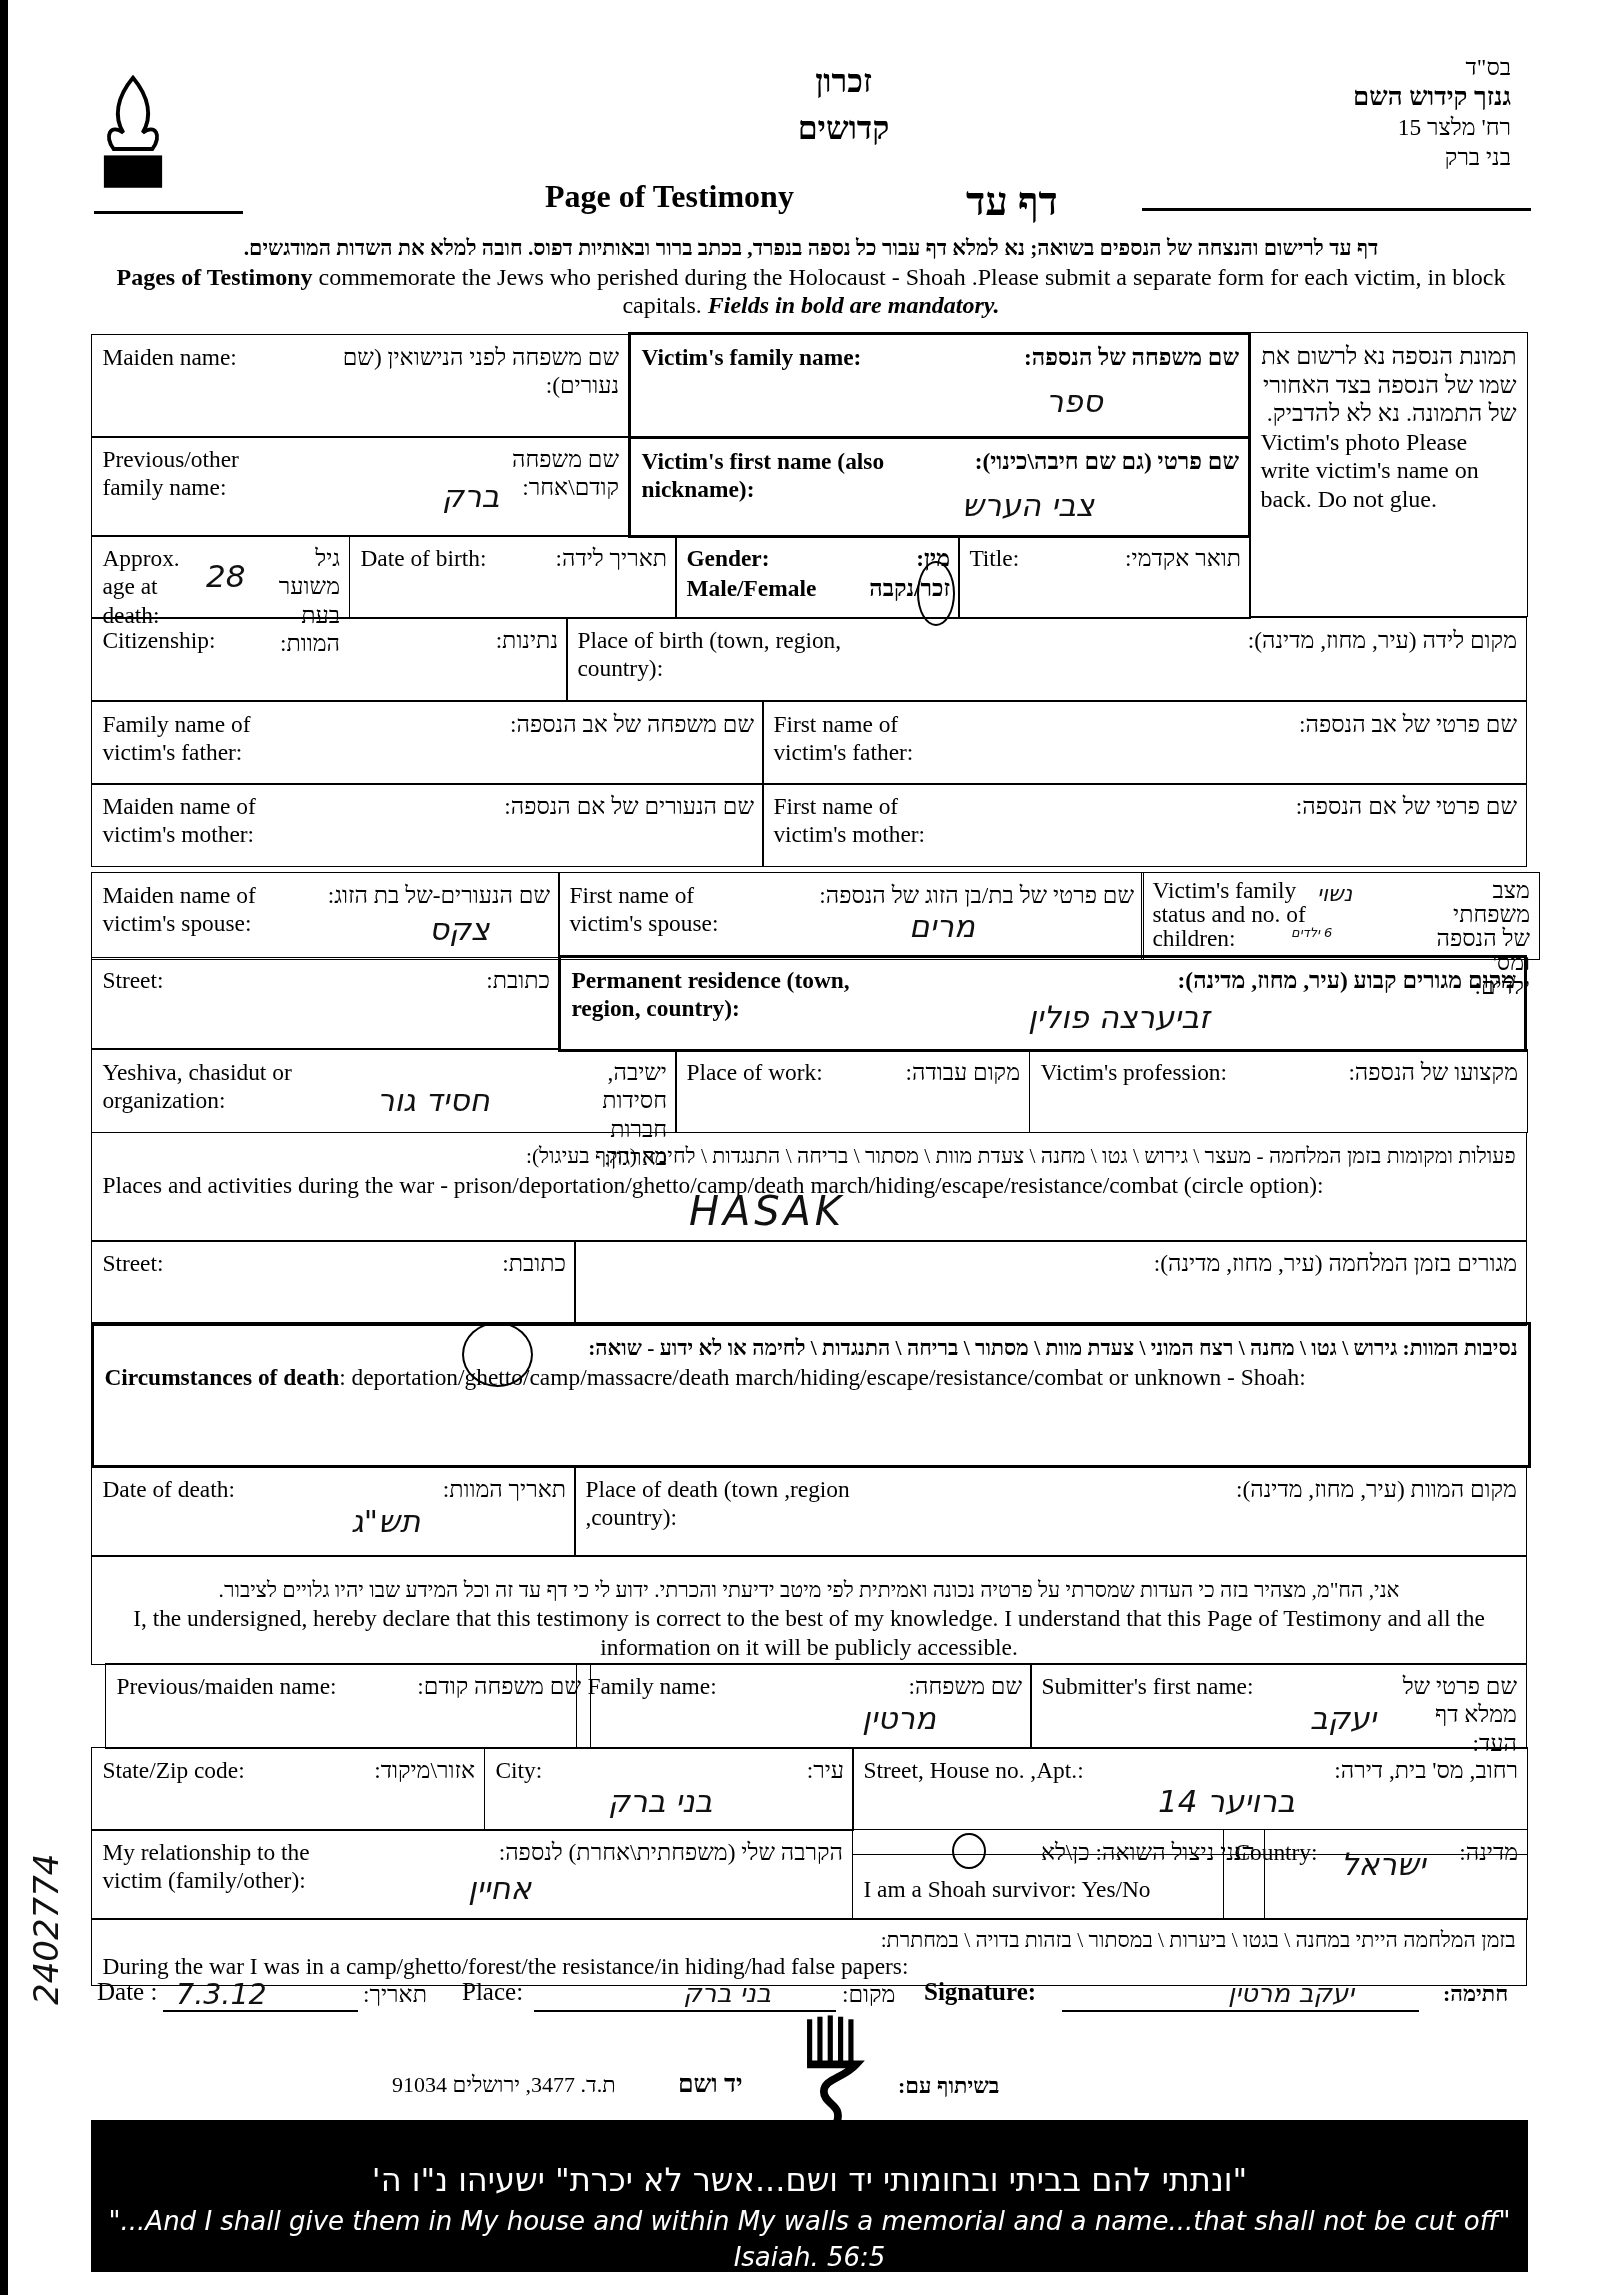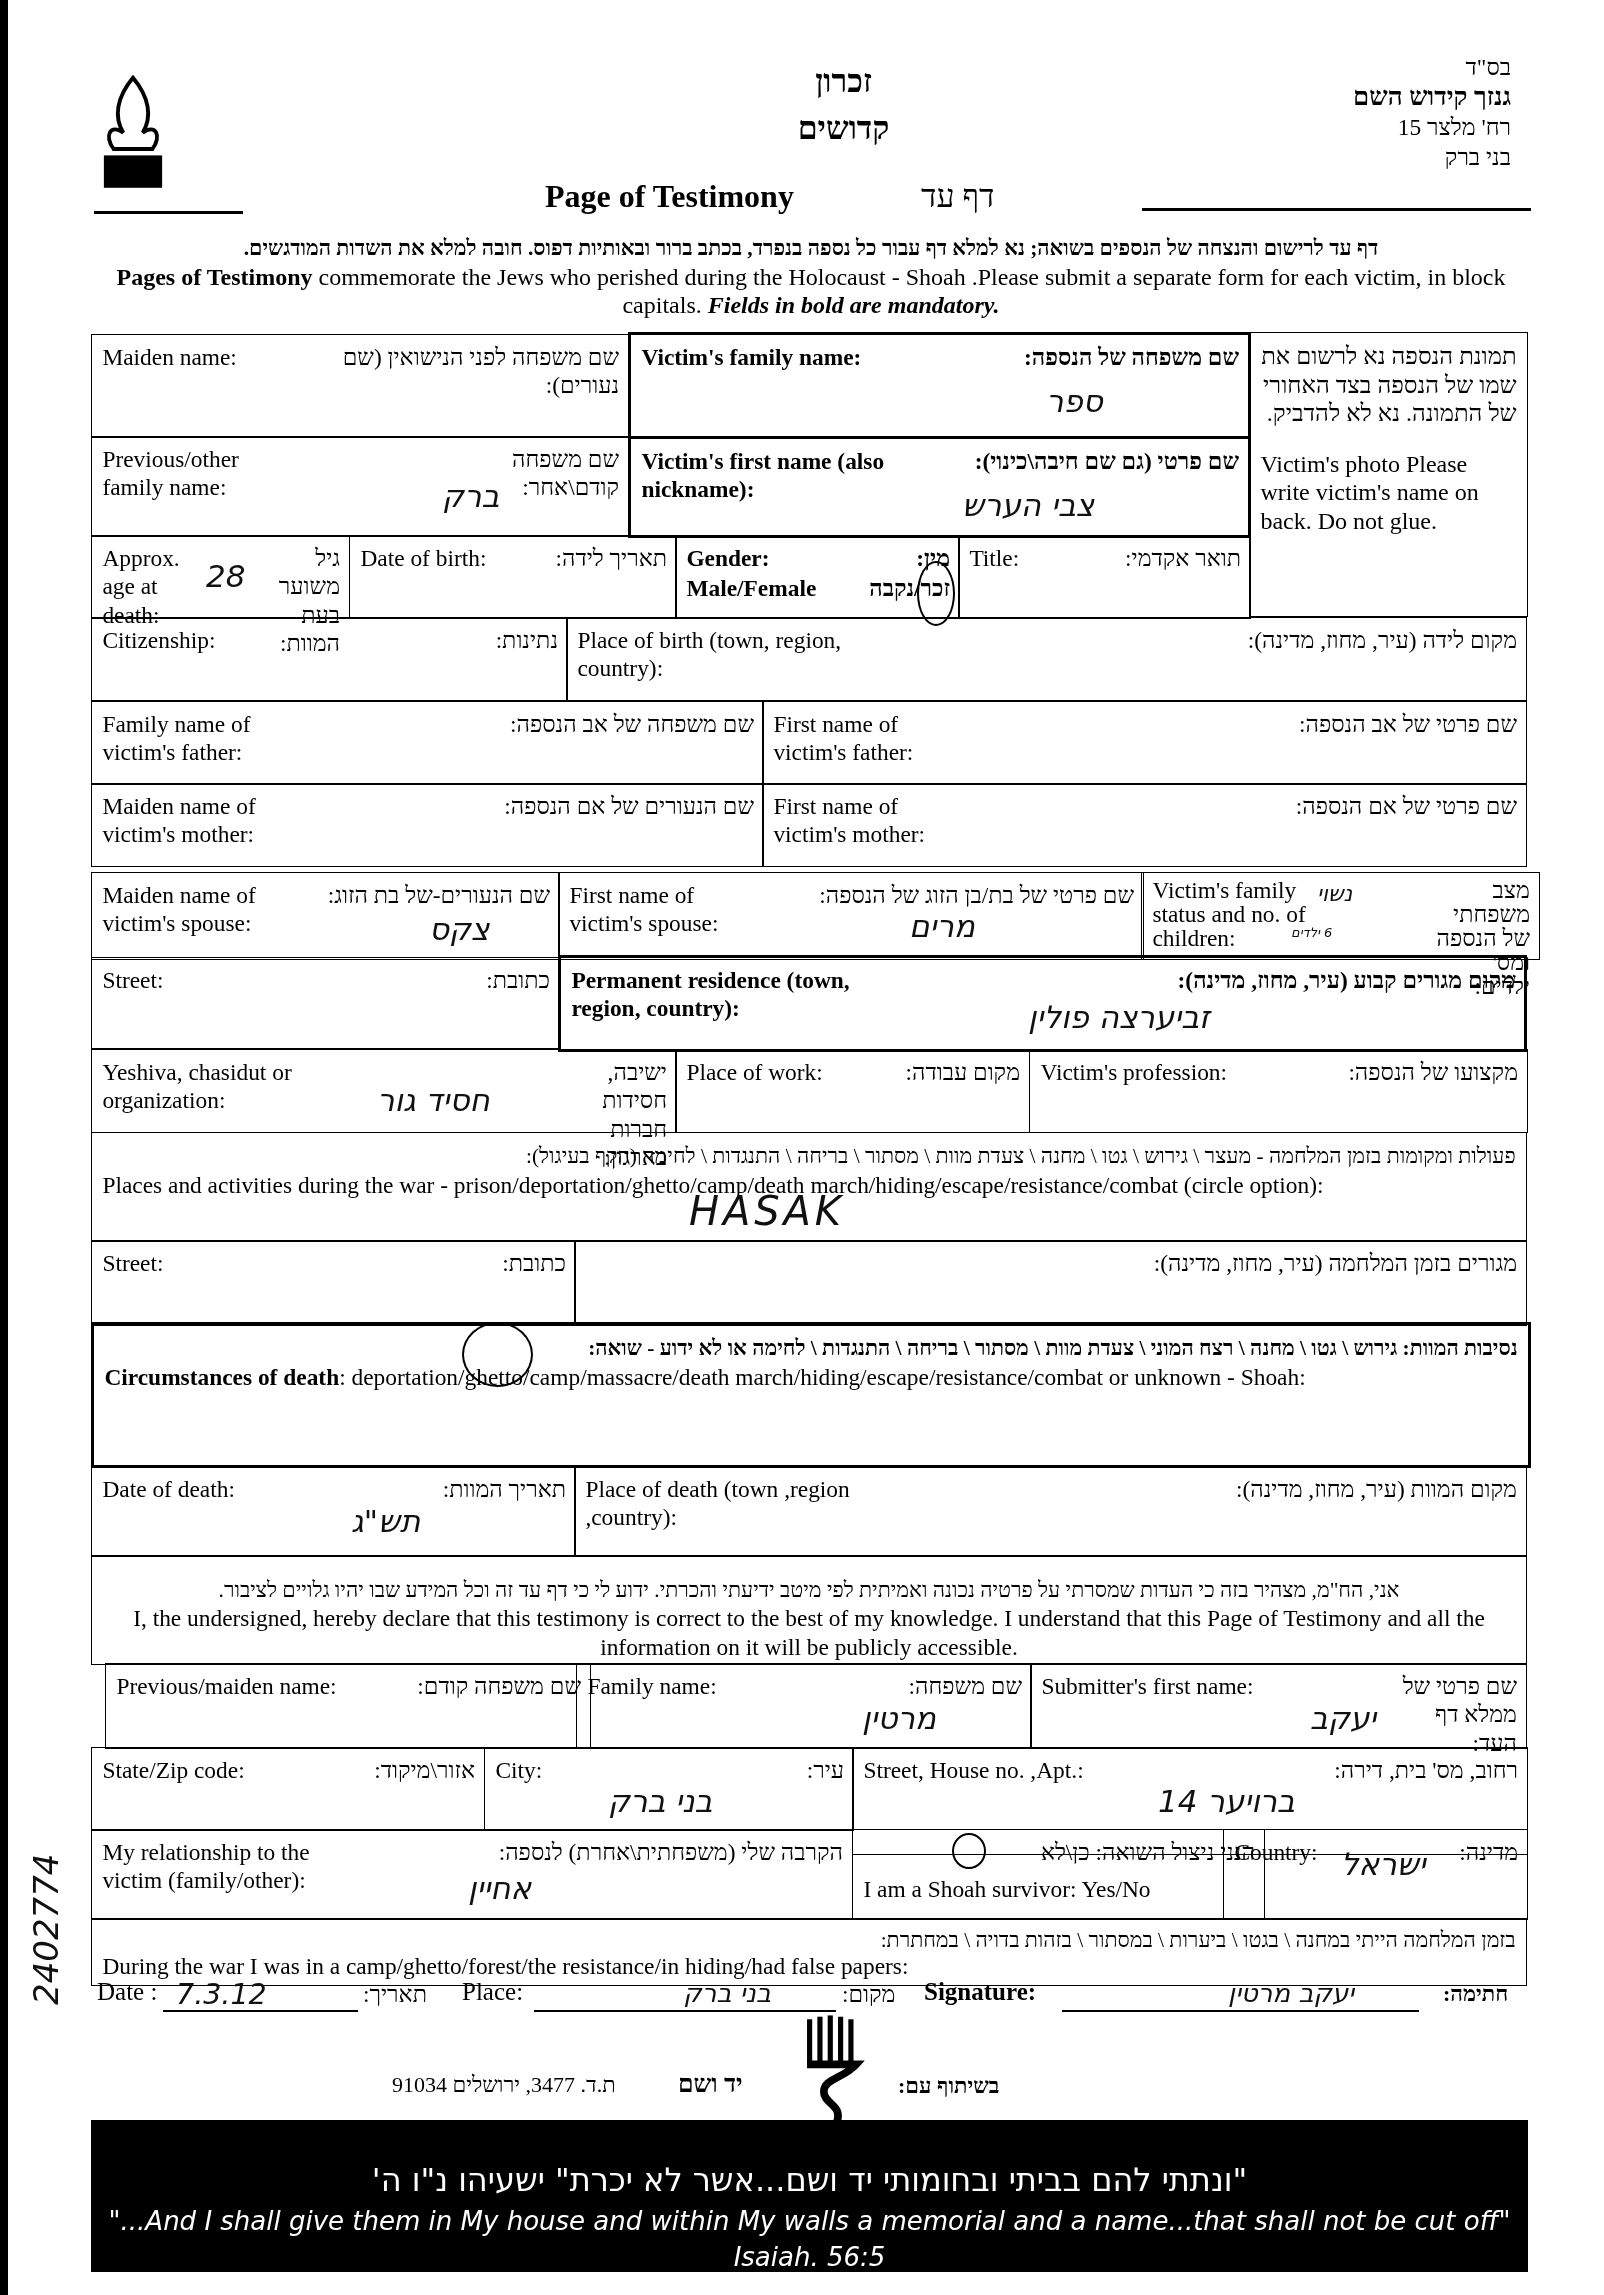--- a/index.html
+++ b/index.html
@@ -8,21 +8,21 @@
   .abs{position:absolute}
   .he{direction:rtl;text-align:right}
   .hw{font-family:"DejaVu Sans","Liberation Sans",sans-serif;font-style:italic;color:#111}
   
   .logo{left:78px;top:71px;width:110px;height:130px}
   .hdr-center{left:772px;top:58px;width:143px;text-align:center;font-size:32px;font-weight:bold;line-height:47px;direction:rtl}
   .hdr-right{left:1271px;top:52px;width:240px;font-size:23.4px;line-height:30px;direction:rtl;text-align:right}
   .hdr-right .b{font-weight:bold;font-size:26px}
   .rule{height:2.6px;background:#000}
   .title{left:545px;top:178px;font-size:32px;font-weight:bold}
-  .title-he{left:921px;top:178px;font-size:32px;font-weight:normal;direction:rtl}
+  .title-he{left:966px;top:178px;font-size:40px;font-weight:bold;direction:rtl}
   .intro{left:91px;top:234px;width:1440px;text-align:center;font-size:24px;line-height:28.5px}
   .intro .he{text-align:center;font-weight:bold;font-size:21.4px}
   
   .cell{position:absolute;border:1.9px solid #000;font-size:23.4px;line-height:28.5px;padding:9px 10.4px}
   .thick{border-width:3.9px}
   .lbl-en{position:absolute;left:10.4px;top:7.8px}
   .lbl-he{position:absolute;right:9px;top:7.8px;direction:rtl;text-align:right}
   .val{position:absolute;font-size:31px}
   .bold{font-weight:bold}
   .circle{position:absolute;border:2.6px solid #000;border-radius:50%}
@@ -79,21 +79,21 @@
   <span class="lbl-he" style="width:130px">שם משפחה קודם\אחר:</span>
   <span class="val hw" style="left:350px;top:45px">ברק</span>
 </div>
 <div class="cell thick" style="left:628px;top:436px;width:623px;height:102px">
   <span class="lbl-en bold" style="width:246px">Victim's first name (also nickname):</span>
   <span class="lbl-he bold">שם פרטי (גם שם חיבה\כינוי):</span>
   <span class="val hw" style="left:331px;top:52px">צבי הערש</span>
 </div>
 <div class="cell" style="left:1249px;top:332px;width:279px;height:285px;font-size:24px">
   <div class="he">תמונת הנספה נא לרשום את שמו של הנספה בצד האחורי של התמונה. נא לא להדביק.</div>
-  <div style="margin-top:22px">Victim's photo Please write victim's name on back. Do not glue.</div>
+  <div style="">Victim's photo Please write victim's name on back. Do not glue.</div>
 </div>
 
 <div class="cell" style="left:91px;top:535px;width:259px;height:84px">
   <span class="lbl-en" style="width:91px">Approx. age at death:</span>
   <span class="lbl-he" style="width:78px">גיל משוער בעת המוות:</span>
   <span class="val hw" style="left:114px;top:26px">28</span>
 </div>
 <div class="cell" style="left:349px;top:535px;width:328px;height:84px">
   <span class="lbl-en">Date of birth:</span>
   <span class="lbl-he">תאריך לידה:</span>

